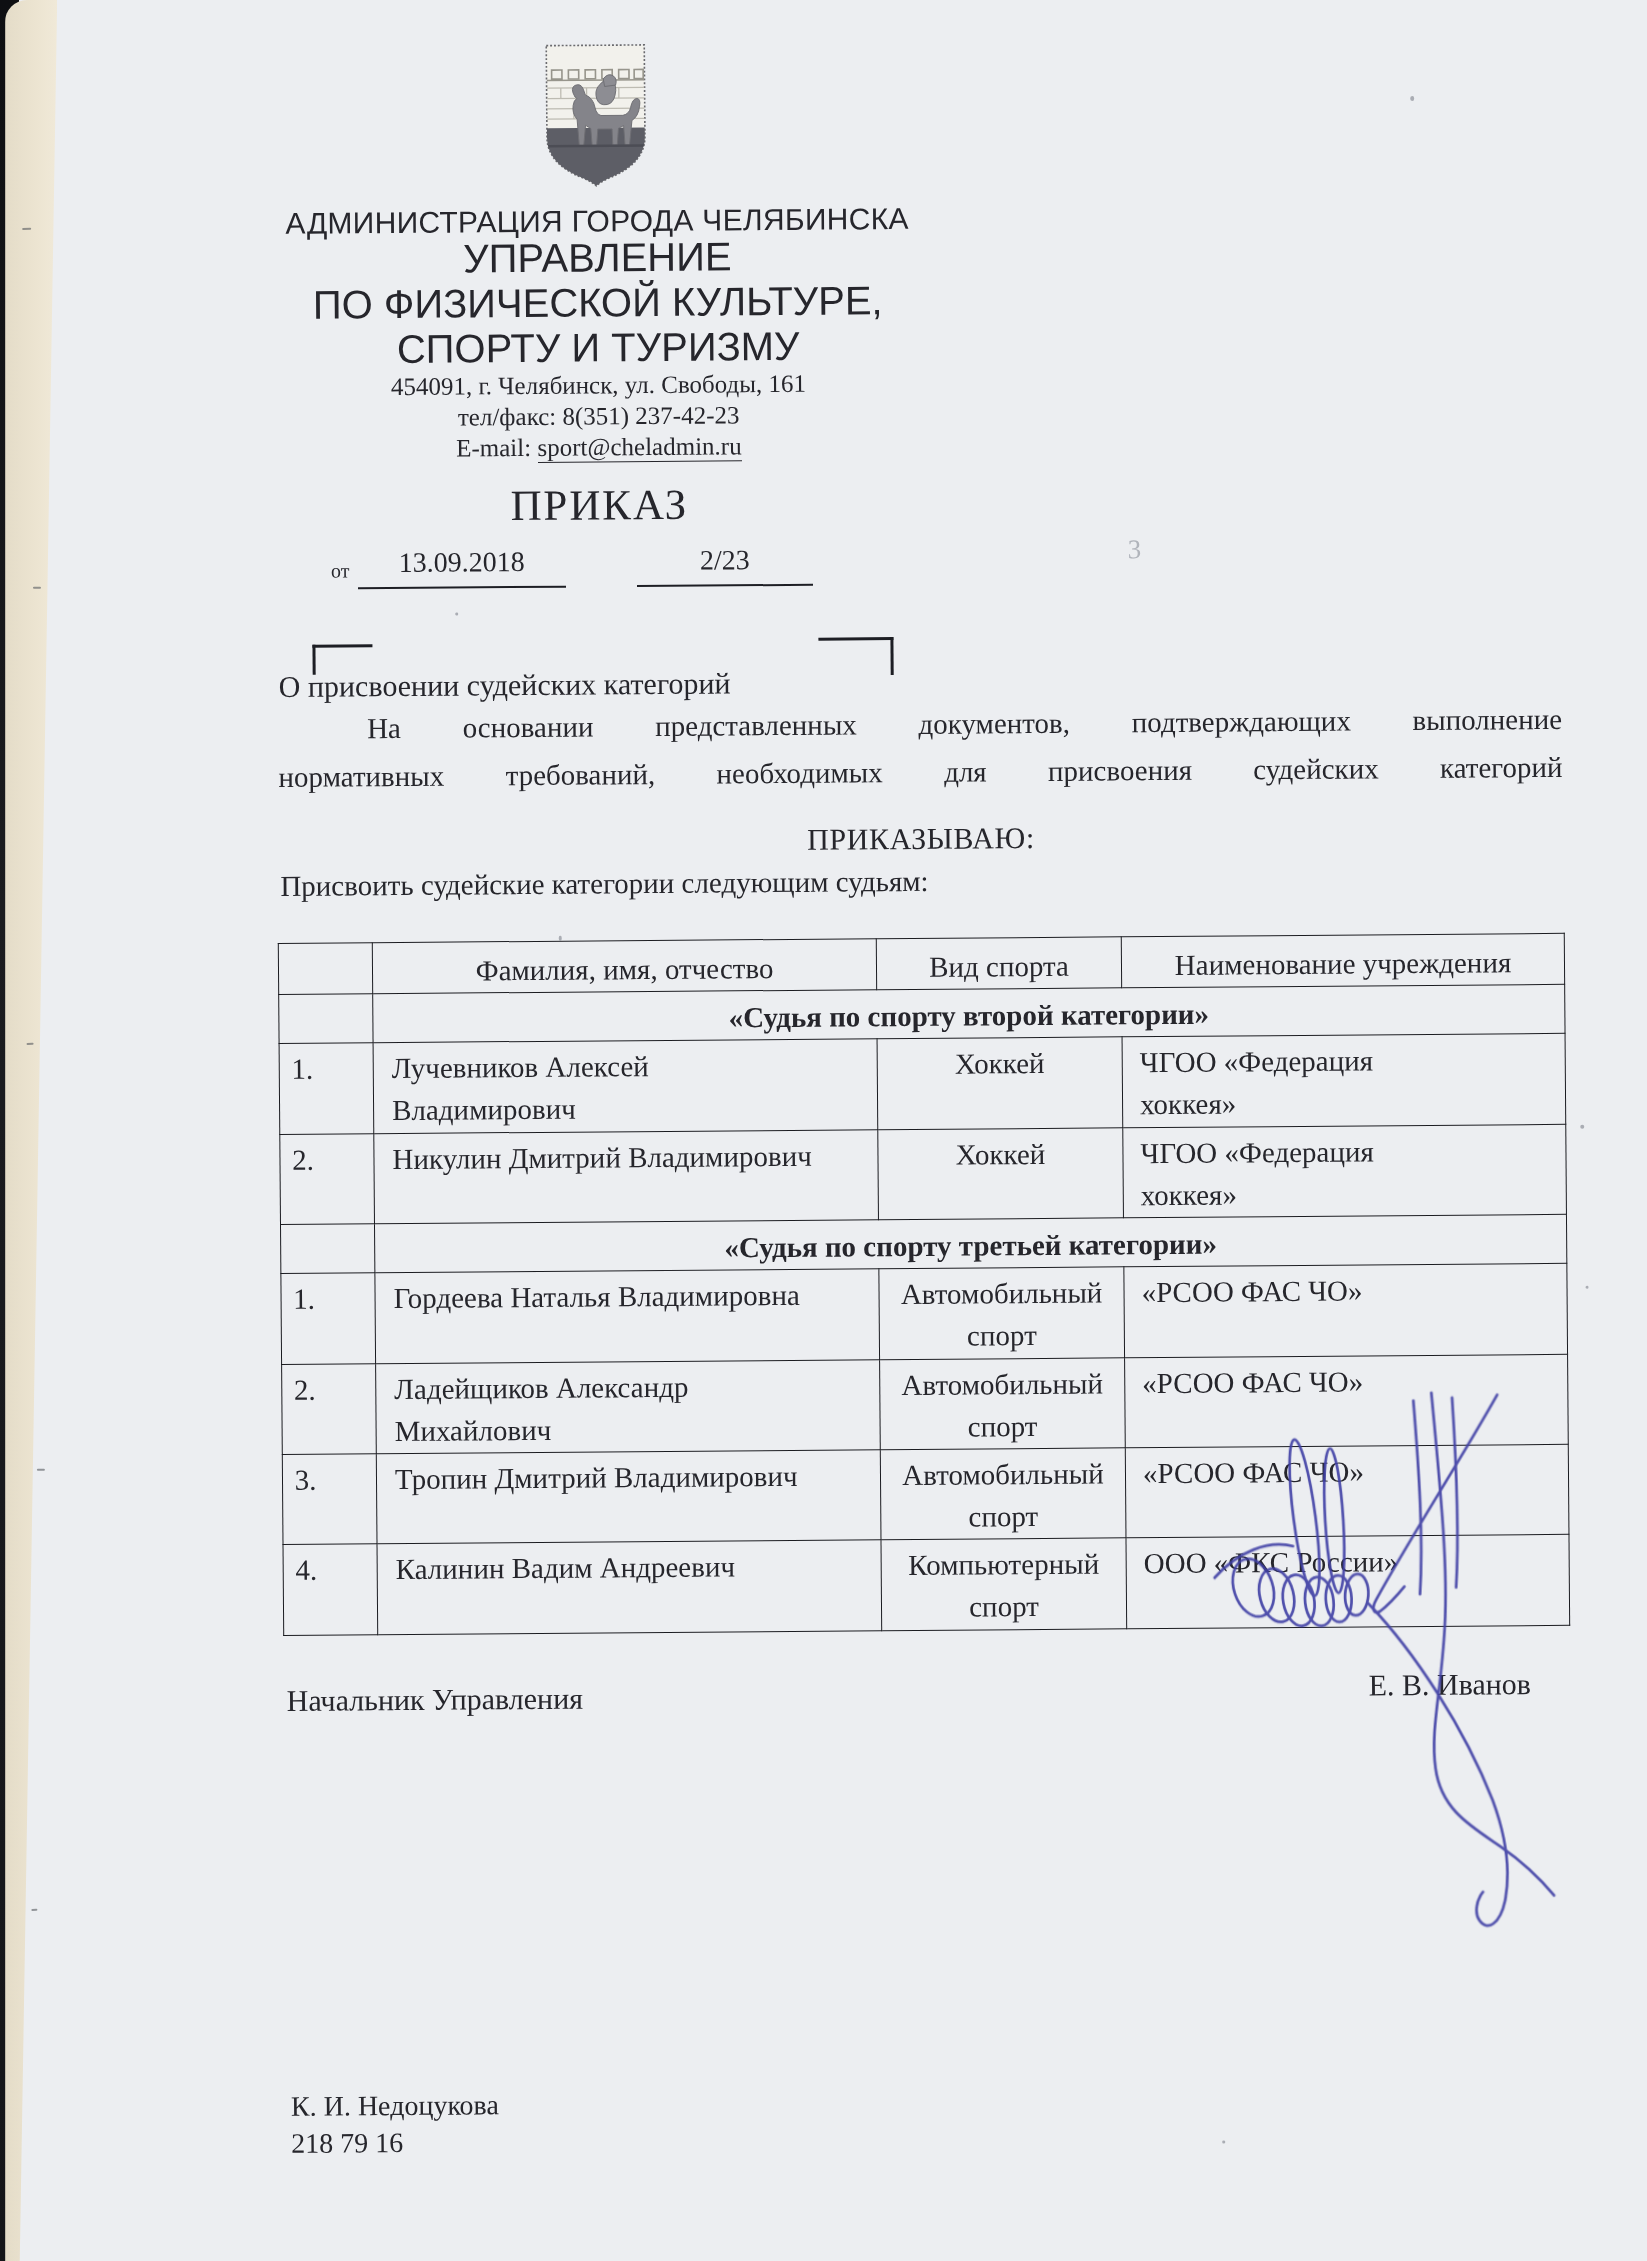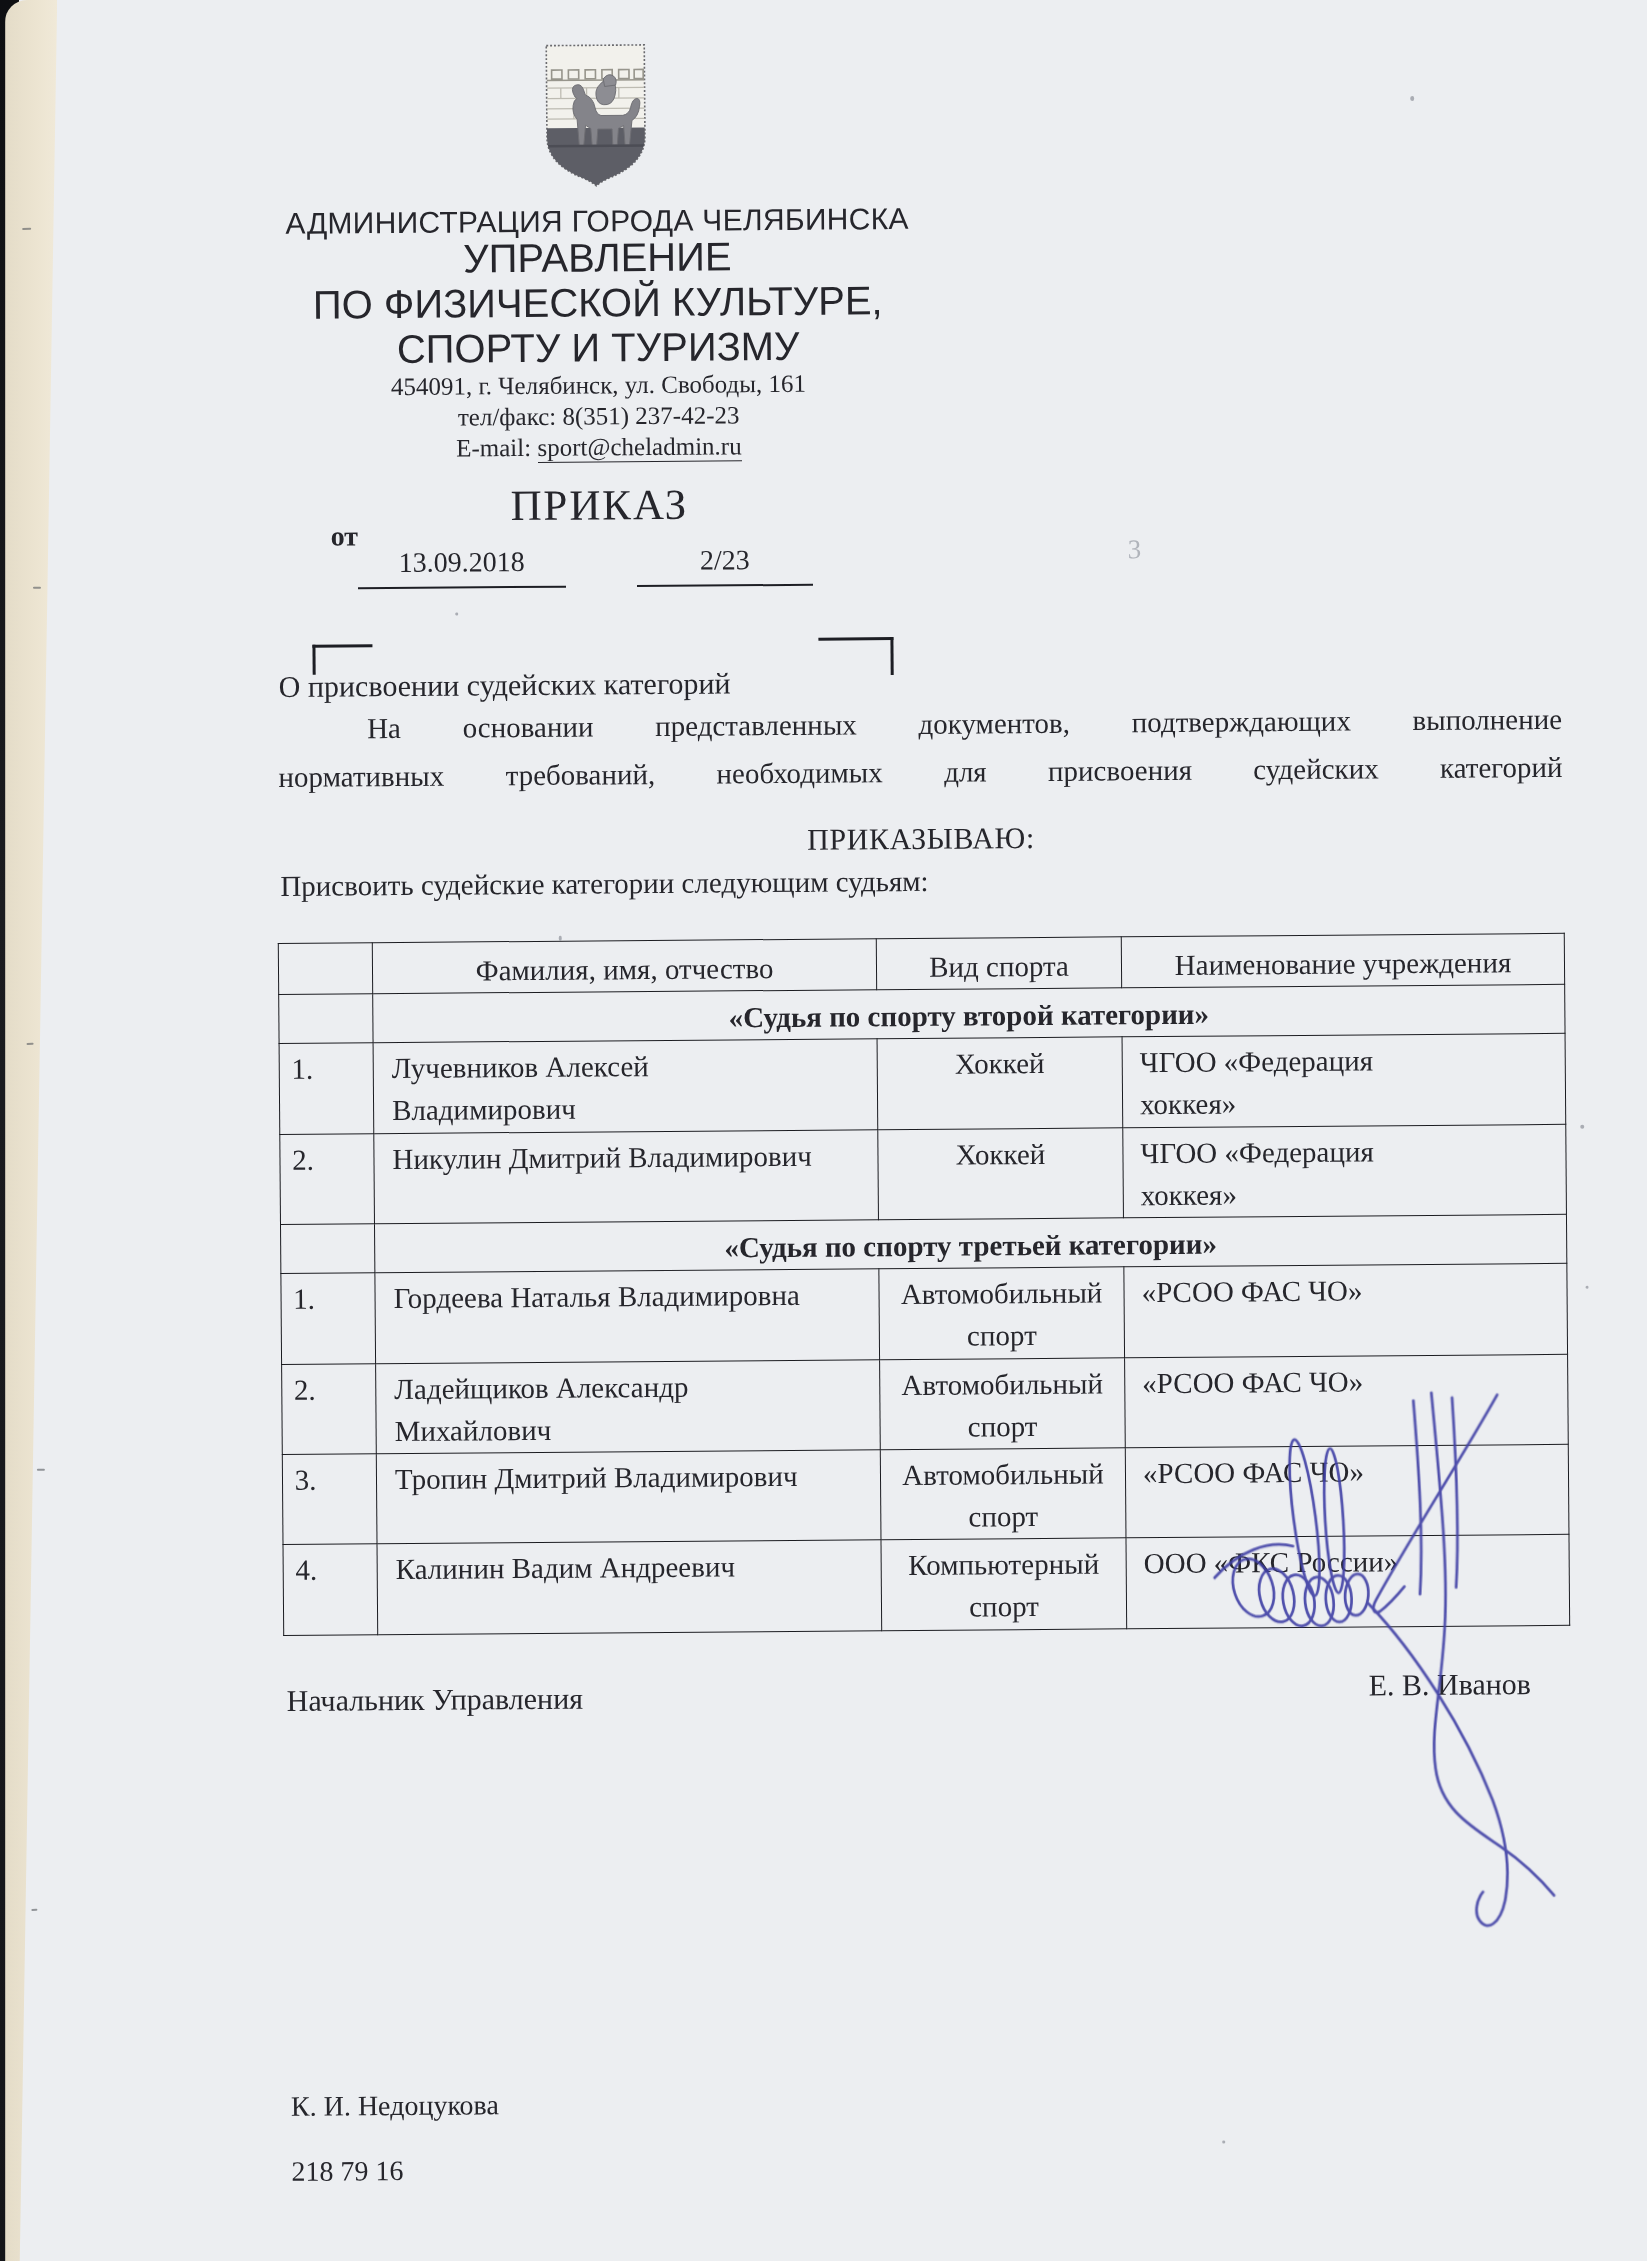--- a/index.html
+++ b/index.html
@@ -24,21 +24,21 @@
   .sans{font-family:"Liberation Sans", sans-serif;}
 
   
   #lh-org1{left:278px;top:207px;width:652px;font-size:30px;letter-spacing:0.3px;}
   #lh-org-big{left:278px;top:238px;width:652px;font-size:40px;line-height:45px;}
   #lh-addr{left:278px;top:372px;width:652px;font-size:25px;line-height:31px;}
   #lh-addr .mail-link{border-bottom:1.9px solid #26262c;padding-bottom:1.3px;}
 
   #doc-type{left:278px;top:483px;width:652px;font-size:43px;letter-spacing:1.9px;}
 
-  #date-label{left:335px;top:521px;font-size:28px;font-weight:bold;}
+  #date-label{left:335px;top:560px;font-size:20px;}
   .uline{border-bottom:2.6px solid #1d1e24;text-align:center;padding-bottom:7.8px;font-size:28px;}
   #date-value{left:362px;top:548px;width:208px;}
   #num-value{left:641px;top:548px;width:176px;}
 
   #subject{left:282px;top:670px;font-size:30px;}
   #corner-left{left:316px;top:645px;width:57px;height:27px;
     border-top:3.2px solid #1d1e24;border-left:3.2px solid #1d1e24;}
   #corner-right{left:822px;top:642px;width:72px;height:35px;
     border-top:3.2px solid #1d1e24;border-right:3.2px solid #1d1e24;}
 
@@ -61,21 +61,21 @@
   #judges-table td.c2{padding-left:18px;padding-right:45px;}
   #judges-table td.c3{text-align:center;}
   #judges-table td.c4{padding-left:17px;padding-right:129px;}
   .namewrap{display:inline-block;max-width:388px;}
 
   #sign-position{left:282px;top:1684px;font-size:30px;}
   #sign-name{left:1364px;top:1677px;font-size:30px;}
   #signature-svg{left:1203px;top:1390px;z-index:5;}
 
   #footer-name{left:283px;top:2091px;font-size:28px;}
-  #footer-phone{left:283px;top:2128px;font-size:28px;margin-top:28px;}
+  #footer-phone{left:283px;top:2128px;font-size:28px;}
 
   #stray-mark{left:1132px;top:541px;font-size:27px;color:#a6aab2;opacity:.85;}
   .speck{position:absolute;background:#878b93;border-radius:50%;opacity:.65;}
   .dash{position:absolute;background:#55585e;opacity:.6;border-radius:1.3px;}
 </style>
 </head>
 <body>
 
 <div id="edge-dark"></div>
 <div id="edge-paper"></div>

